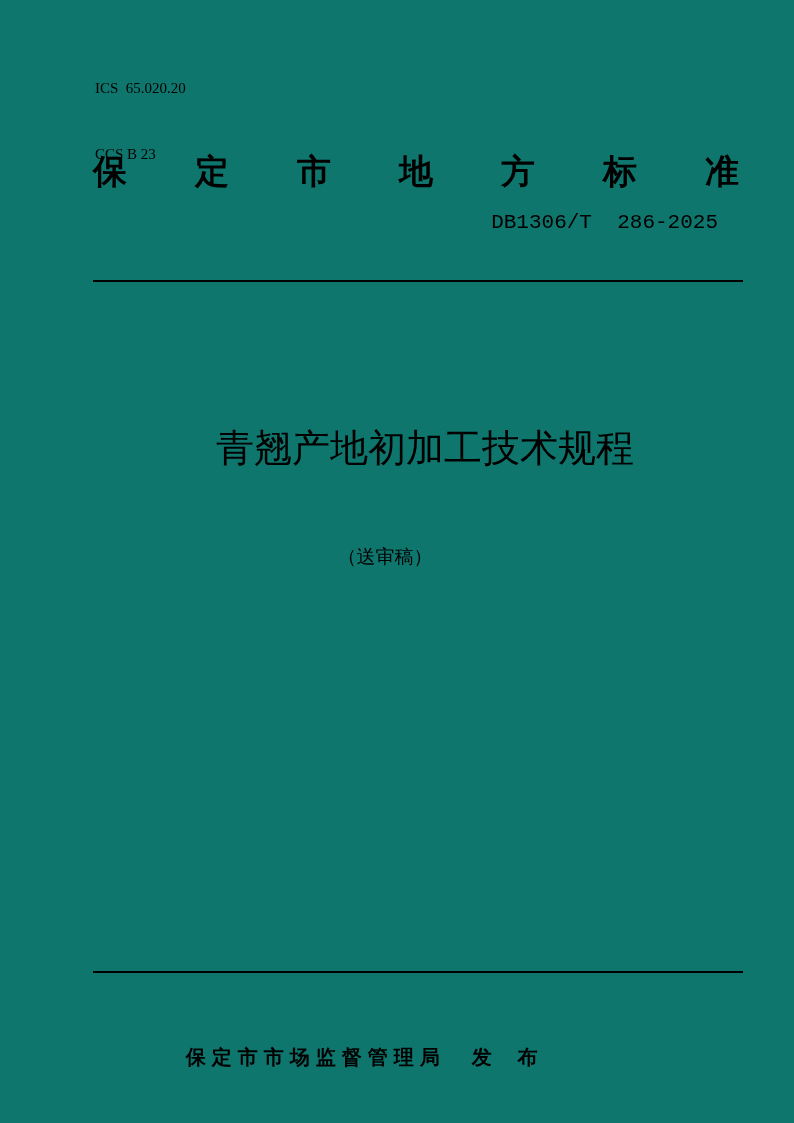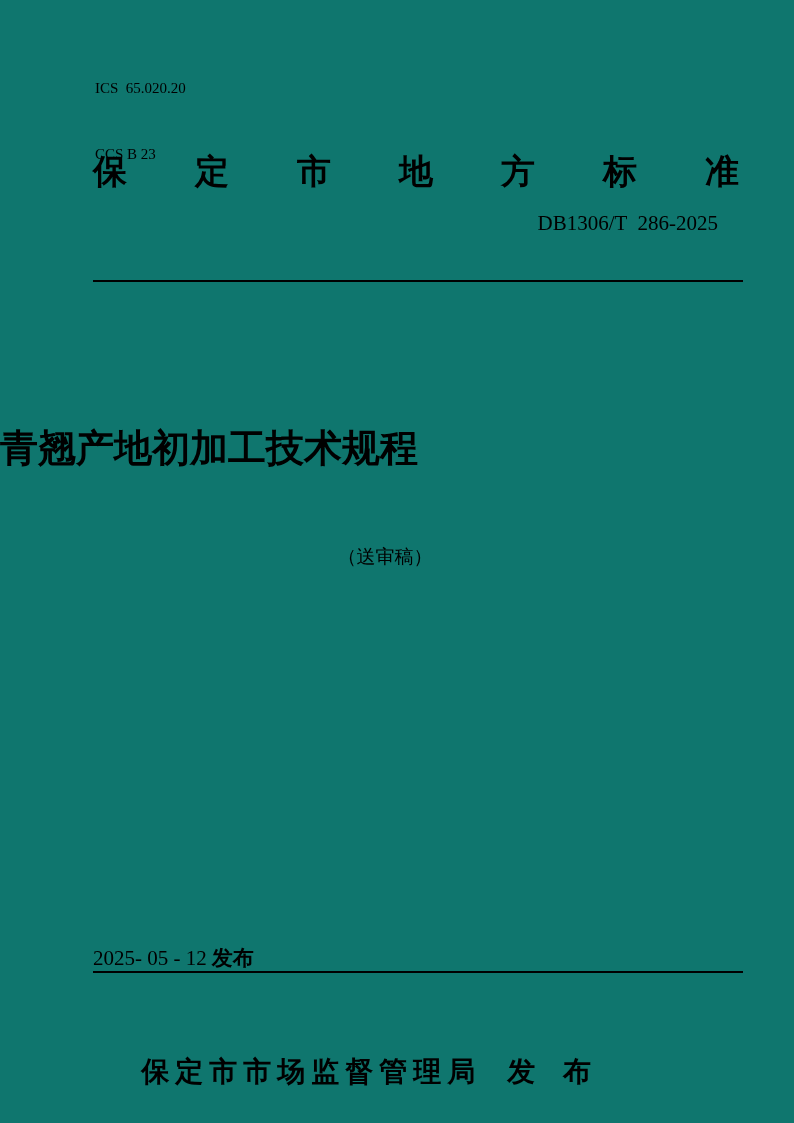--- a/index.html
+++ b/index.html
@@ -50,41 +50,42 @@
     font-size: 34px;
     line-height: 1.1;
   }
 
   .standard-number {
     position: absolute;
     right: 76px;
     top: 211px;
     font-size: 21px;
     white-space: pre;
+    font-family: Liberation Mono, monospace;
   }
 
   .rule {
     position: absolute;
     left: 93px;
     width: 650px;
     height: 2px;
     background: #000000;
   }
   .rule-top { top: 280px; }
   .rule-bottom { top: 971px; }
 
   .doc-title {
     position: absolute;
     left: 0;
     top: 427px;
     width: 634px;
     margin: 0;
-    text-align: left;
+    text-align: right;
     font-family: "Liberation Sans", "DejaVu Sans", sans-serif;
-    font-weight: bold;
+    font-weight: normal;
     font-size: 38px;
     line-height: 1.15;
   }
 
   .draft-note {
     position: absolute;
     left: 0;
     top: 544px;
     width: 770px;
     text-align: center;
@@ -112,21 +113,21 @@
   }
 
   .publisher-row {
     position: absolute;
     left: 0;
     top: 1021px;
     width: 711px;
     text-align: center;
     font-family: "Liberation Sans", "DejaVu Sans", sans-serif;
     font-weight: bold;
-    font-size: 28px;
+    font-size: 20px;
     white-space: pre;
   }
   .publisher-name { letter-spacing: 6px; }
   .publisher-gap { display: inline-block; width: 26px; }
   .publish-label { letter-spacing: 10px; }
 </style>
 </head>
 <body>
 
 <div class="page">
@@ -149,24 +150,20 @@
 
   <div class="standard-number serif">DB1306/T  286-2025</div>
 
   <div class="rule rule-top"></div>
 
   <h1 class="doc-title">青翘产地初加工技术规程</h1>
 
   <div class="draft-note serif">（送审稿）</div>
 
   <div class="date-row">
-    <span class="date-item">
-      <span class="date-value serif">2025- 05 - 12</span>
-      <span class="date-label">发布</span>
-    </span>
   </div>
 
   <div class="rule rule-bottom"></div>
 
   <div class="publisher-row">
     <span class="publisher-name">保定市市场监督管理局</span><span class="publisher-gap"></span><span class="publish-label">发 布</span>
   </div>
 
 </div>
 

